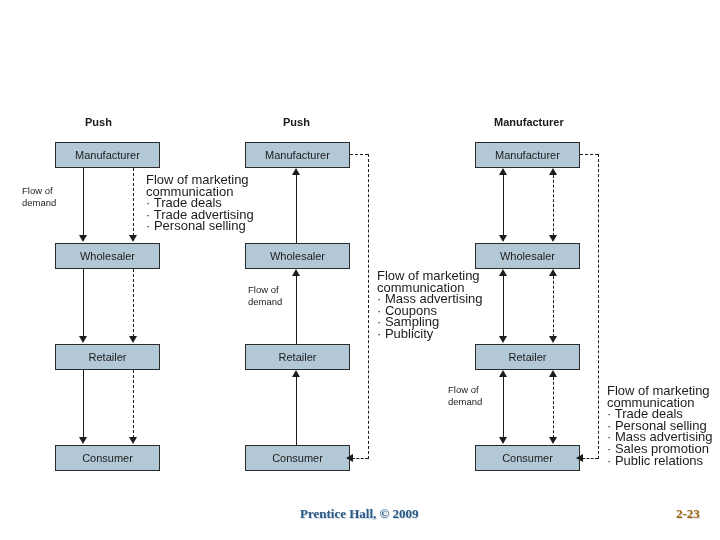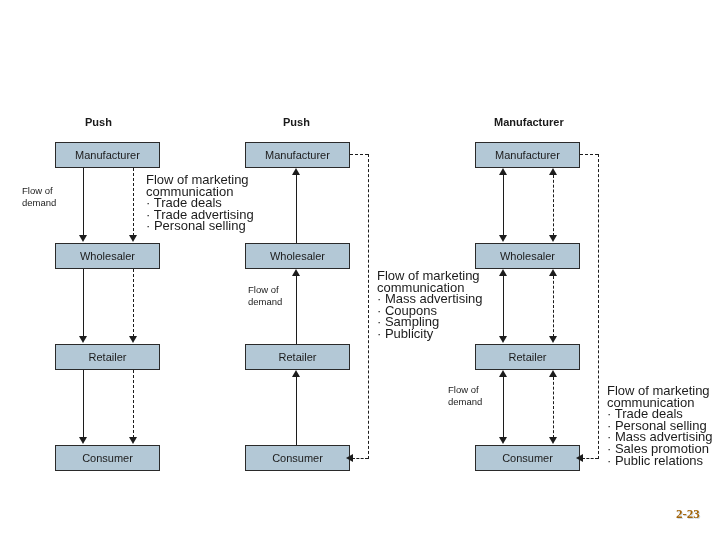--- a/index.html
+++ b/index.html
@@ -170,15 +170,16 @@
     <div class="note" style="left:607px;top:273px;">Flow of marketing
 communication
 · Trade deals
 · Personal selling
 · Mass advertising
 · Sales promotion
 · Public relations</div>
 
   </div>
 
+  <div class="footer-left">Prentice Hall, © 2009</div>
   <div class="footer-right">2-23</div>
 
 </div>
 
 </body></html>

